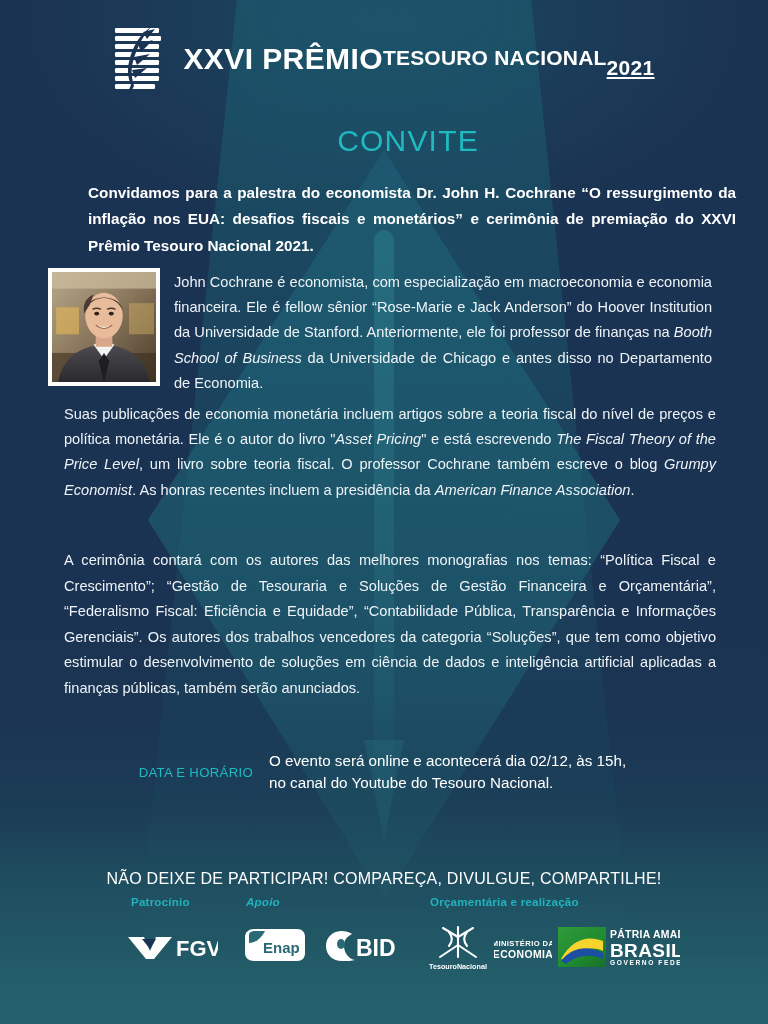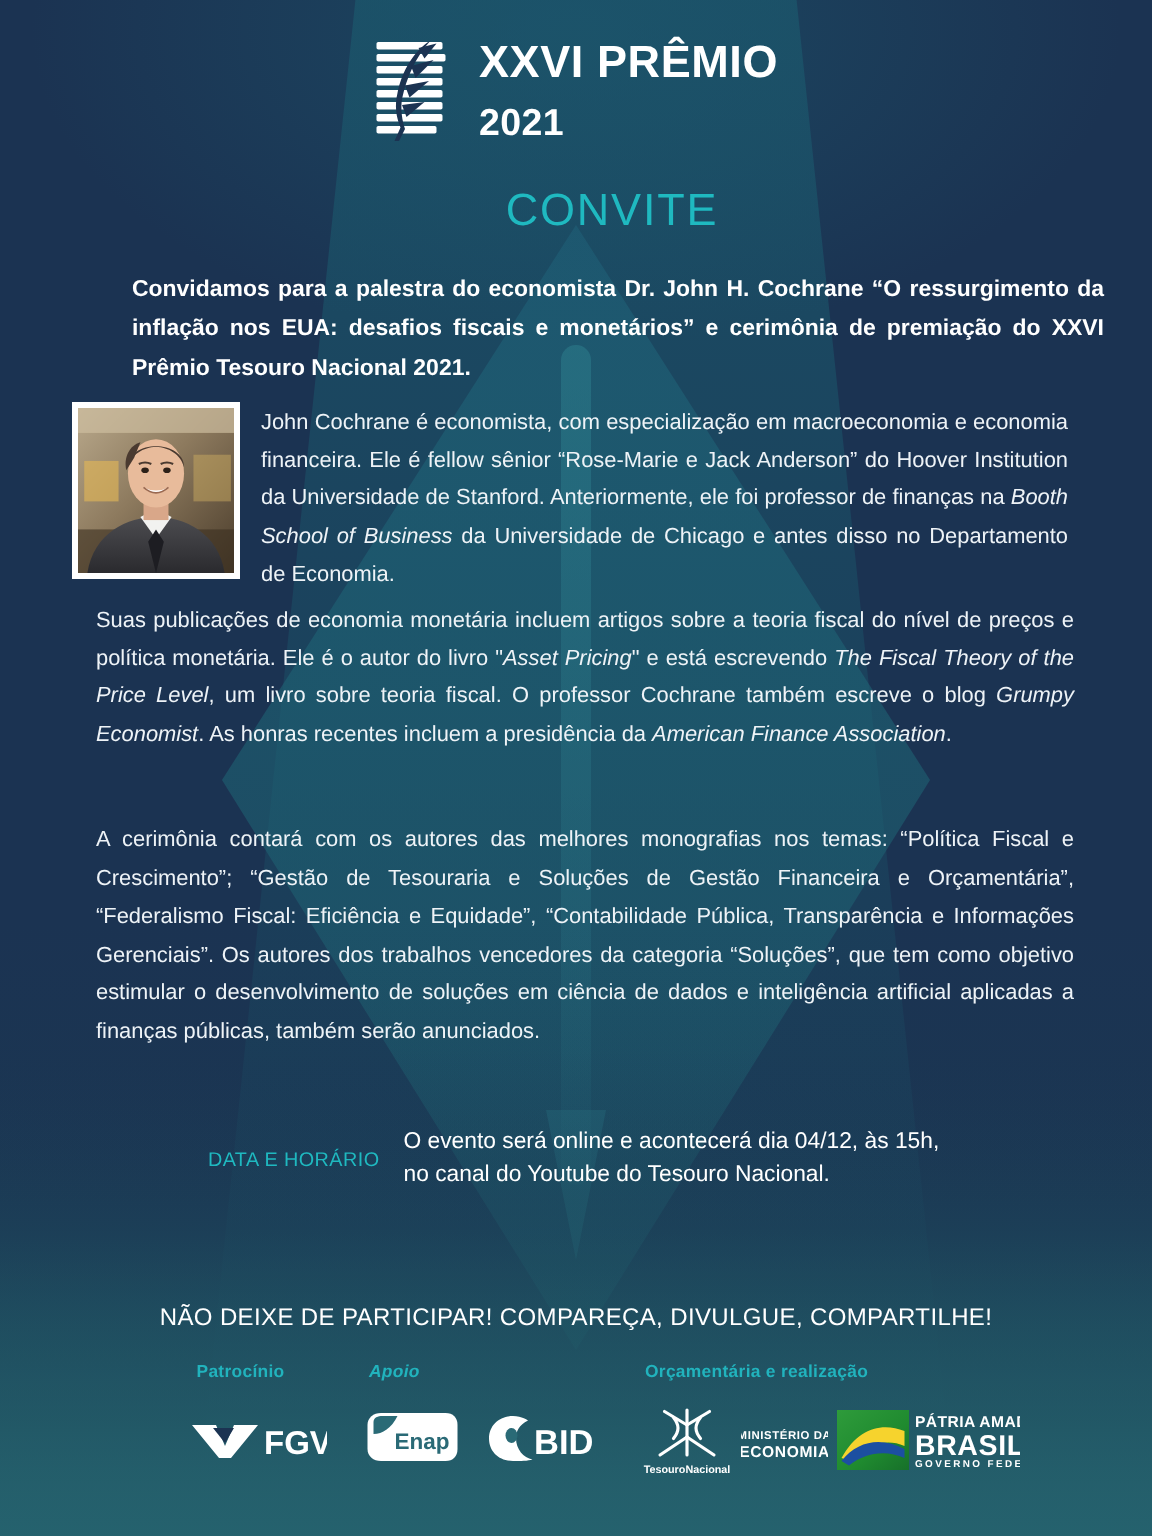--- a/index.html
+++ b/index.html
@@ -29,29 +29,29 @@
 
   
   .content{position:relative;z-index:5;width:768px;height:1024px;}
 
   
   .logo-row{
     position:absolute;left:0;right:0;top:26px;
     display:flex;align-items:center;justify-content:center;gap:16px;
   }
   .logo-mark{width:54px;height:70px;flex:0 0 auto;}
-  .logo-text{display:flex;flex-direction:column;line-height:1.0;}
+  .logo-text{display:flex;flex-direction:row;line-height:1.0;}
   .logo-l1{
     font-size:30px;font-weight:bold;color:#ffffff;letter-spacing:.4px;
   }
   .logo-l2{
     font-size:21px;font-weight:bold;color:#ffffff;letter-spacing:.2px;margin-top:3px;
   }
   .logo-l3{
-    font-size:25px;font-weight:bold;color:#ffffff;letter-spacing:.3px;margin-top:13px;
+    font-size:21px;font-weight:bold;color:#ffffff;letter-spacing:.3px;margin-top:13px;text-decoration:underline;
   }
 
   
   .convite{
     position:absolute;left:0;right:0;top:124px;text-align:center;
     font-size:30px;letter-spacing:1.2px;color:#1fb9c0;font-weight:400;padding-left:48px;
   }
 
   
   .lead{
@@ -98,21 +98,21 @@
   .info-value .v2{display:block;}
 
   
   .cta{
     position:absolute;left:0;right:0;top:870px;text-align:center;
     color:#ffffff;font-size:16px;letter-spacing:.25px;
   }
 
   
   .footer{
-    position:absolute;left:0;right:0;bottom:4px;height:124px;text-align:right;
+    position:absolute;left:0;right:0;bottom:17px;height:124px;text-align:right;
   }
   .f-label{
     position:absolute;color:#21b3bd;font-size:11.6px;font-weight:bold;letter-spacing:.2px;
   }
   .lbl-patro{left:131px;top:12px;}
   .lbl-apoio{left:246px;top:12px;font-style:italic;}
   .lbl-ideal{left:430px;top:12px;}
 
   .f-logo{position:absolute;}
   .fgv{left:126px;top:48px;}
@@ -184,20 +184,21 @@
         <g fill="#1b3352">
           <path d="M38 1 C28 12, 22 26, 19 40 C18 47, 19 54, 21 60 L17 68 L14 68 L18 59 C15 52, 14 44, 16 36 C19 21, 27 8, 38 1 Z"></path>
           <path d="M30 6 L42 3 L34 13 Z"></path>
           <path d="M25 18 L40 14 L28 26 Z"></path>
           <path d="M21 31 L37 28 L24 39 Z"></path>
           <path d="M19 44 L34 42 L22 52 Z"></path>
         </g>
       </svg>
       <div class="logo-text">
         <div class="logo-l1">XXVI PRÊMIO</div>
+        <div class="logo-l2">TESOURO NACIONAL</div>
         <div class="logo-l3">2021</div>
       </div>
     </div>
 
     <div class="convite">CONVITE</div>
 
     <div class="lead">Convidamos para a palestra do economista Dr. John H. Cochrane “O ressurgimento da inflação nos EUA: desafios fiscais e monetários” e cerimônia de premiação do XXVI Prêmio Tesouro Nacional 2021.</div>
 
     <div class="bio">
       <div class="photo">
@@ -245,21 +246,21 @@
     </div>
 
     <div class="para2"><span>Suas publicações de economia monetária incluem artigos sobre a teoria fiscal do nível de preços e política monetária. Ele é o autor do livro "</span><em class="it">Asset Pricing</em><span>" e está escrevendo </span><em class="it">The Fiscal Theory of the Price Level</em><span>, um livro sobre teoria fiscal. O professor Cochrane também escreve o blog </span><em class="it">Grumpy Economist</em><span>. As honras recentes incluem a presidência da </span><em class="it">American Finance Association</em><span>.</span></div>
 
     <div class="para3">A cerimônia contará com os autores das melhores monografias nos temas: “Política Fiscal e Crescimento”; “Gestão de Tesouraria e Soluções de Gestão Financeira e Orçamentária”, “Federalismo Fiscal: Eficiência e Equidade”, “Contabilidade Pública, Transparência e Informações Gerenciais”. Os autores dos trabalhos vencedores da categoria “Soluções”, que tem como objetivo estimular o desenvolvimento de soluções em ciência de dados e inteligência artificial aplicadas a finanças públicas, também serão anunciados.</div>
 
     <div class="info">
       <div class="info-row">
         <div class="info-label">DATA E HORÁRIO</div>
         <div class="info-value">
-          <span>O evento será online e acontecerá dia 04/12, às 15h,</span>
+          <span>O evento será online e acontecerá dia 02/12, às 15h,</span>
           <span class="v2">no canal do Youtube do Tesouro Nacional.</span>
         </div>
       </div>
     </div>
 
     <div class="cta">NÃO DEIXE DE PARTICIPAR! COMPAREÇA, DIVULGUE, COMPARTILHE!</div>
 
     <div class="footer">
       <div class="f-label lbl-patro">Patrocínio</div>
       <div class="f-label lbl-apoio">Apoio</div>

